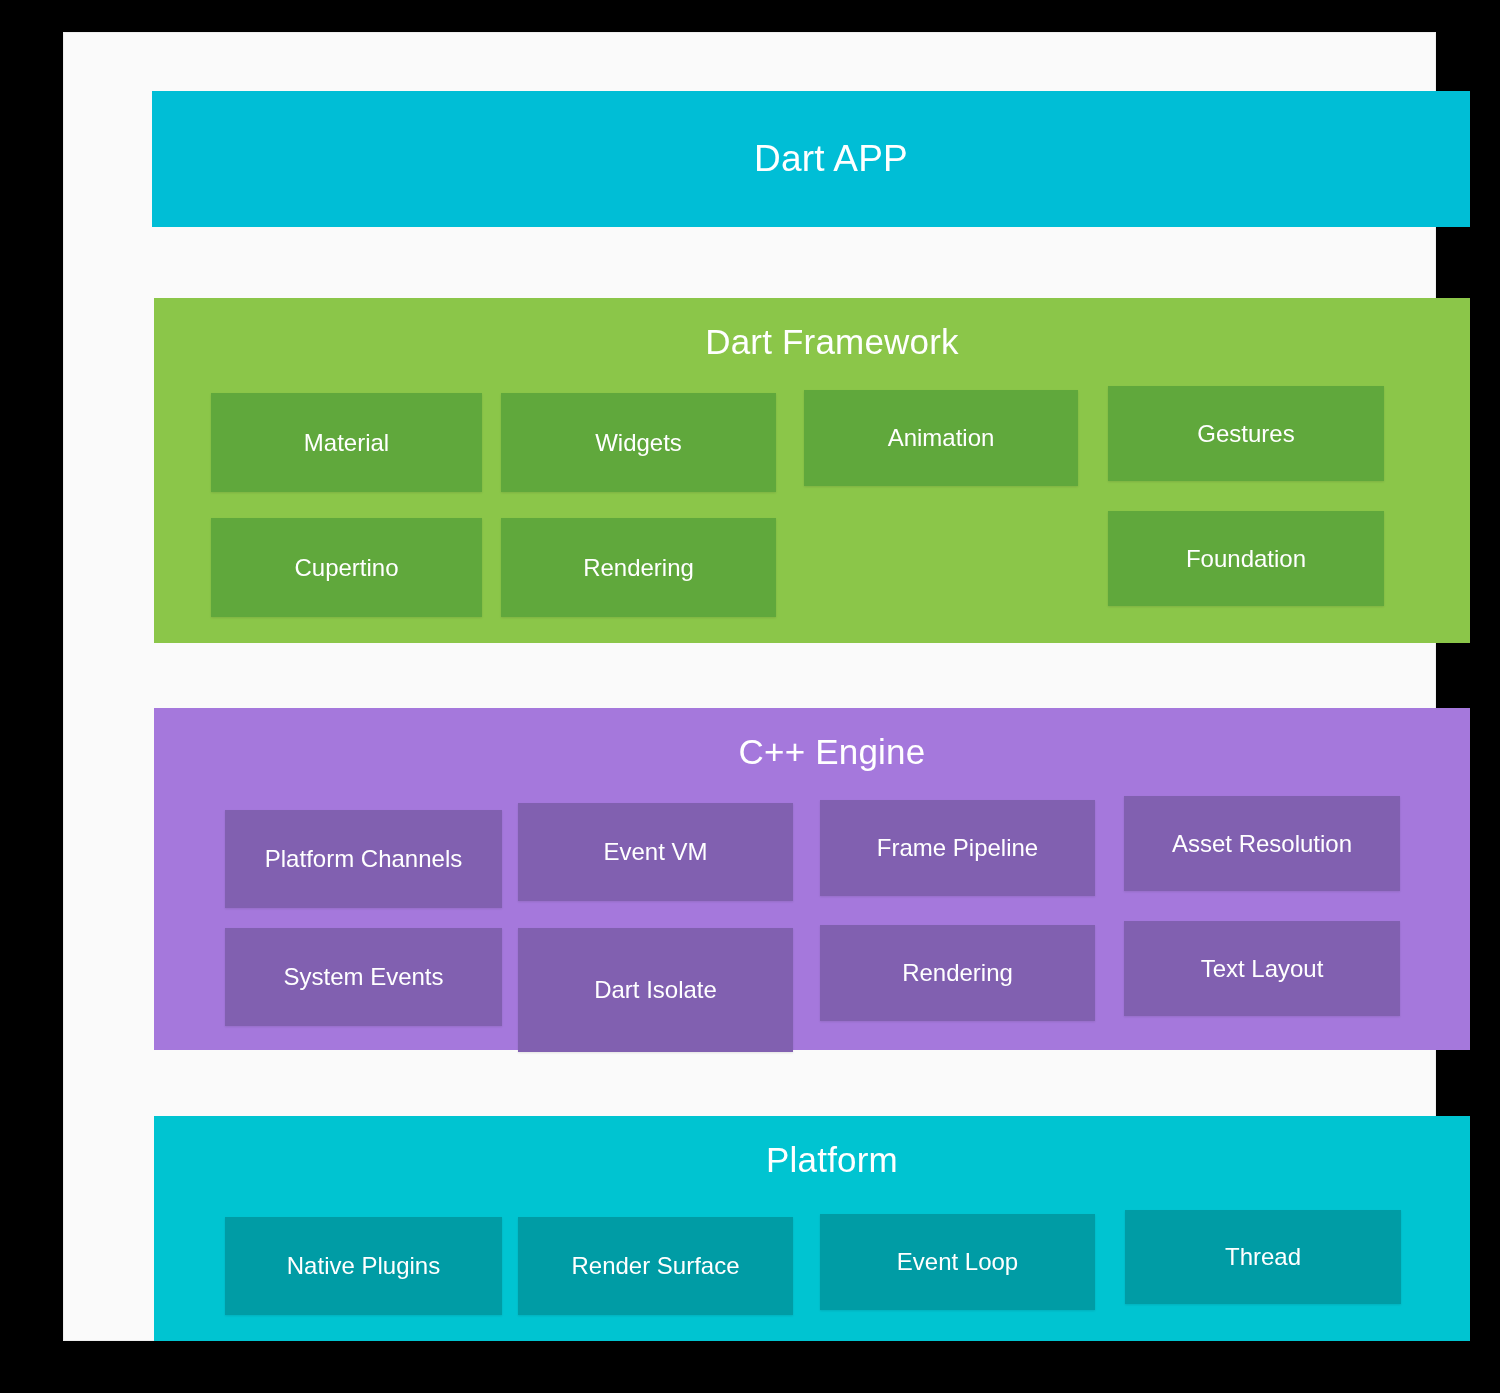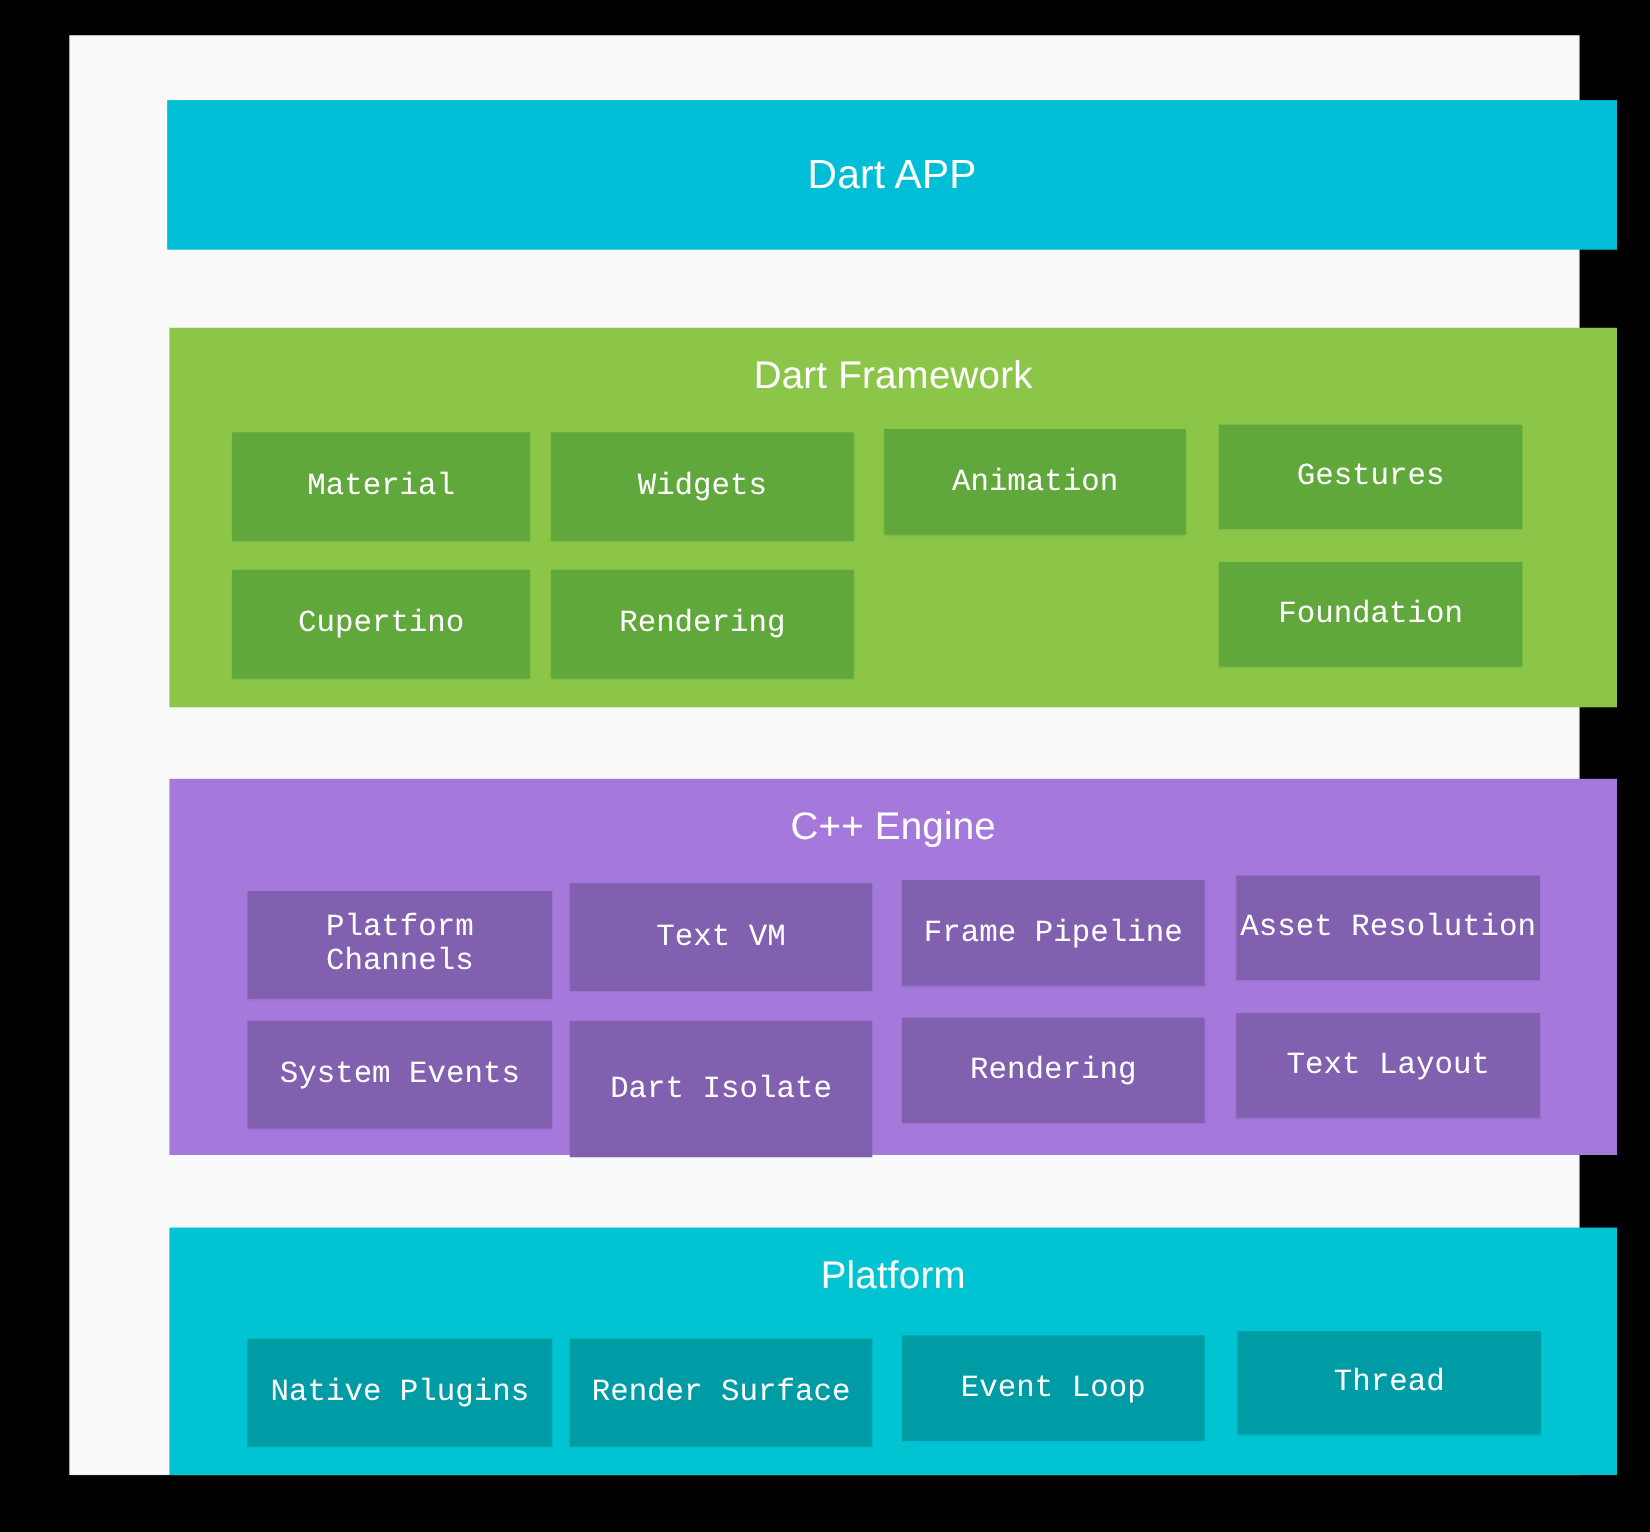--- a/index.html
+++ b/index.html
@@ -52,20 +52,21 @@
 
   .layer-title {
     position: absolute;
     left: 0;
     width: 100%;
     text-align: center;
     color: #ffffff;
     font-weight: 400;
     font-family: "Liberation Sans", sans-serif;
     letter-spacing: 0.2px;
+    padding-left: 20px;
   }
 
   
   #layer-app {
     left: 88px;
     top: 58px;
     width: 1318px;
     height: 136px;
     background: #00bed6;
   }
@@ -114,25 +115,25 @@
   }
 
   
   .cell {
     position: absolute;
     box-sizing: border-box;
     display: flex;
     align-items: center;
     justify-content: center;
     color: #ffffff;
-    font-size: 28px;
+    font-size: 24px;
     font-weight: 400;
     text-align: center;
     box-shadow: 0 1px 2px rgba(0,0,0,0.10);
-    font-family: Liberation Mono, monospace;
+    font-family: Liberation Sans, sans-serif;
   }
   .cell.green  { background: #60a83c; }
   .cell.purple { background: #8160b0; }
   .cell.teal   { background: #009ca5; }
 </style>
 </head>
 <body>
 
 <div id="canvas">
   <div id="page">
@@ -153,21 +154,21 @@
 
       <div class="cell green" style="left:57px;  top:220px; width:271px; height:99px;">Cupertino</div>
       <div class="cell green" style="left:347px; top:220px; width:275px; height:99px;">Rendering</div>
       <div class="cell green" style="left:954px; top:213px; width:276px; height:95px;">Foundation</div>
     </div>
 
     <div class="layer" id="layer-engine">
       <div class="layer-title">C++ Engine</div>
 
       <div class="cell purple" style="left:71px;  top:102px;  width:277px; height:98px;">Platform Channels</div>
-      <div class="cell purple" style="left:364px; top:95px;  width:275px; height:98px;">Text VM</div>
+      <div class="cell purple" style="left:364px; top:95px;  width:275px; height:98px;">Event VM</div>
       <div class="cell purple" style="left:666px; top:92px;  width:275px; height:96px;">Frame Pipeline</div>
       <div class="cell purple" style="left:970px; top:88px;  width:276px; height:95px;">Asset Resolution</div>
 
       <div class="cell purple" style="left:71px;  top:220px; width:277px; height:98px;text-align:center;">System Events</div>
       <div class="cell purple" style="left:364px; top:220px; width:275px; height:124px;">Dart Isolate</div>
       <div class="cell purple" style="left:666px; top:217px; width:275px; height:96px;">Rendering</div>
       <div class="cell purple" style="left:970px; top:213px; width:276px; height:95px;">Text Layout</div>
     </div>
 
     <div class="layer" id="layer-platform">

